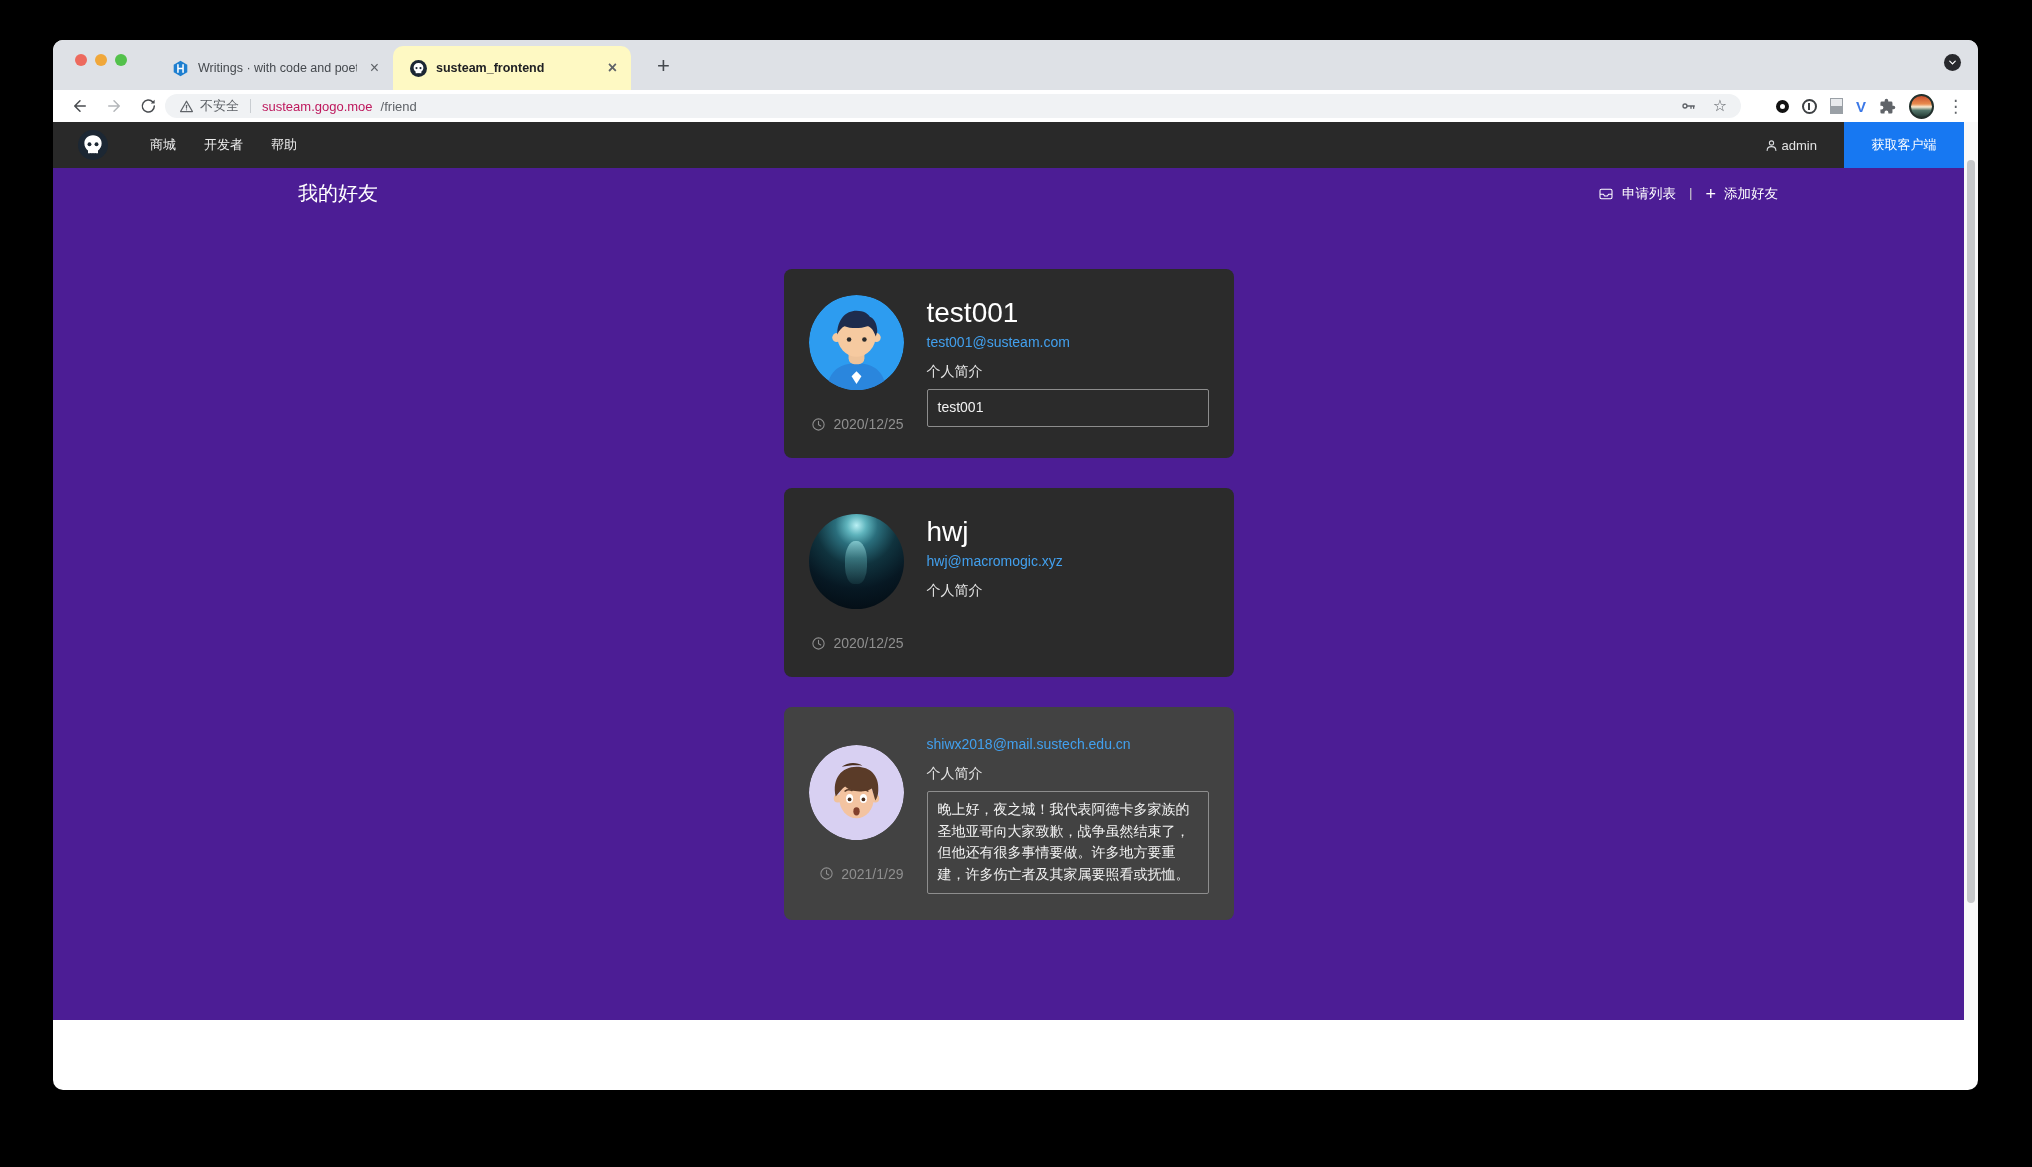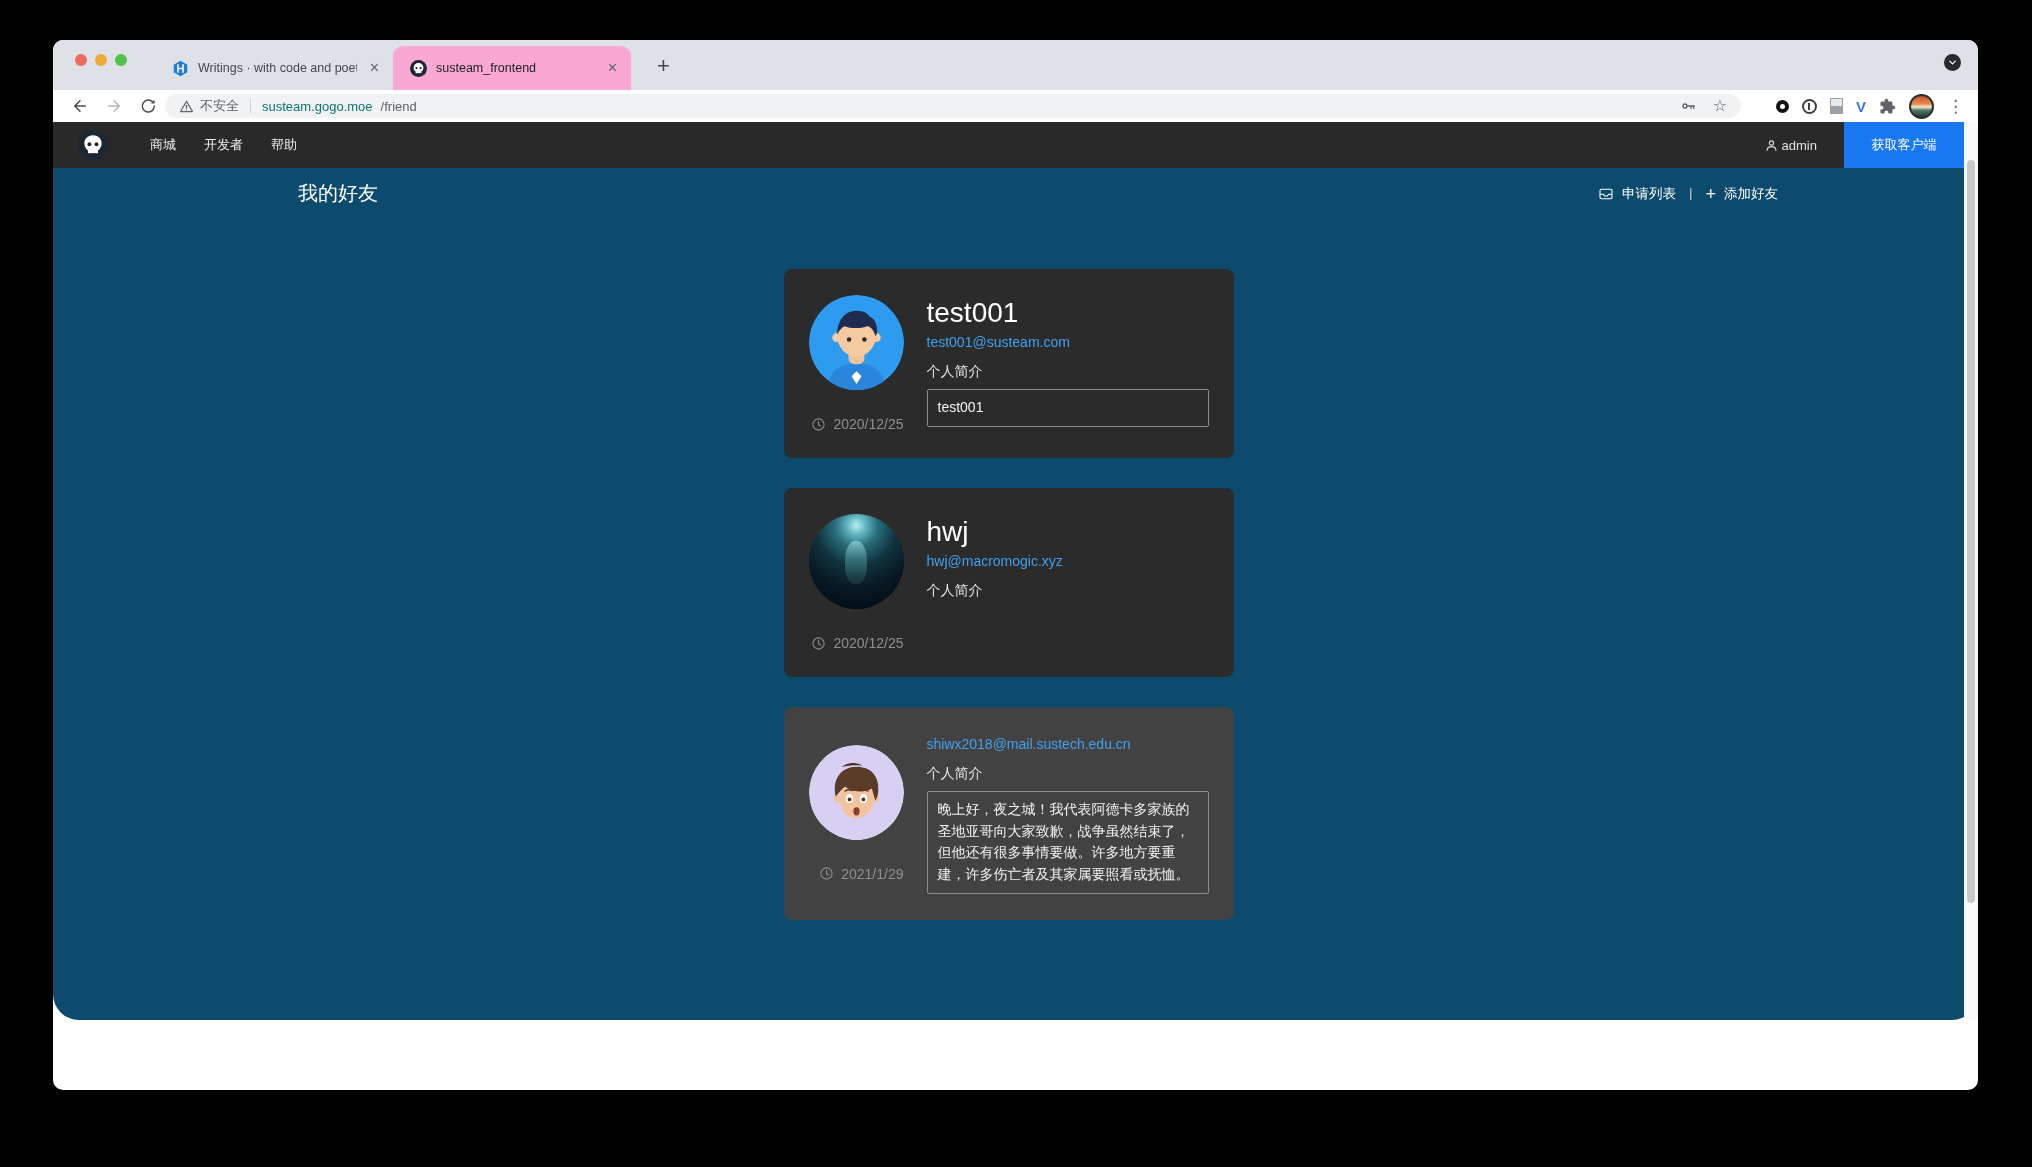--- a/index.html
+++ b/index.html
@@ -8,51 +8,51 @@
   .window{position:absolute;left:53px;top:40px;width:1925px;height:1050px;border-radius:10px;
     overflow:hidden;background:#fff;box-shadow:0 25px 70px rgba(0,0,0,.85);}
   
   .tabstrip{position:relative;height:50px;background:#dee1e6;}
   .lights{position:absolute;left:22px;top:14px;display:flex;gap:8px;}
   .light{width:12px;height:12px;border-radius:50%;}
   .light.red{background:#ed6a5e;}.light.yellow{background:#f0a73a;}.light.green{background:#53c14b;}
   .tabs{position:absolute;left:102px;top:6px;height:44px;display:flex;}
   .tab{width:238px;display:flex;align-items:center;gap:9px;padding:0 10px 0 17px;
     font-size:12.5px;color:#45494e;}
-  .tab.active{background:#f9a8d4;border-radius:10px 10px 0 0;color:#202124;}
+  .tab.active{background:#fef9c3;border-radius:10px 10px 0 0;color:#202124;font-weight:bold;}
   .tab .t-title{flex:1;white-space:nowrap;overflow:hidden;}
   .tab .t-close{font-size:16px;color:#5f6368;line-height:1;padding:0 4px;}
   .favicon{width:17px;height:17px;flex:none;display:block;}
   .newtab{position:absolute;left:600px;top:11px;font-size:22px;color:#45494e;line-height:1;padding:4px;}
   .tabsearch{position:absolute;right:17px;top:14px;width:17px;height:17px;border-radius:50%;
     background:#28292d;display:flex;align-items:center;justify-content:center;}
   
   .toolbar{position:relative;height:32px;background:#fff;}
   .navbtn{position:absolute;top:7px;width:18px;height:18px;}
   .b-back{left:18px;}.b-fwd{left:52px;}.b-reload{left:86px;}
   .urlpill{position:absolute;left:112px;top:4px;width:1576px;height:24px;background:#f0f2f4;
     border-radius:13px;display:flex;align-items:center;padding:0 14px;font-size:13px;color:#5f6368;}
   .sec-label{margin-left:6px;}
   .pill-div{width:1px;height:14px;background:#c9cdd1;margin:0 11px;}
-  .host{color:#0f766e;}
+  .host{color:#be185d;}
   .path{color:#5f6368;margin-left:8px;}
   .pill-right{margin-left:auto;display:flex;align-items:center;gap:16px;}
   .star{font-size:16px;color:#5f6368;line-height:1;}
   .extras{position:absolute;right:14px;top:0;height:32px;display:flex;align-items:center;gap:13px;}
   .ring{width:13px;height:13px;border:4px solid #121212;border-radius:50%;}
   .info-c{width:15px;height:15px;border:2px solid #3d4043;border-radius:50%;position:relative;}
   .info-c::after{content:"";position:absolute;left:4.5px;top:2px;width:2px;height:7px;background:#3d4043;}
   .page-ic{width:13px;height:16px;background:#e8eaed;border:1px solid #9aa0a6;position:relative;}
   .page-ic::after{content:"";position:absolute;left:0;bottom:0;width:100%;height:7px;background:#9aa0a6;}
   .vim{font-size:15px;font-weight:700;color:#3b78e7;}
   .prof{width:25px;height:25px;border-radius:50%;border:2px solid #22302c;
     background:linear-gradient(180deg,#c8502e 0%,#e98c4f 38%,#f7ead2 52%,#53766a 68%,#233b33 100%);}
   .dots{font-size:17px;color:#5f6368;line-height:1;letter-spacing:0;}
   
-  .webpage{position:relative;height:898px;background:#0c4a6e;border-radius:26px;}
+  .webpage{position:relative;height:898px;background:#4c1d95;}
   .pg-scrollbar{position:absolute;right:0;top:0;width:14px;height:100%;background:#f9f9f9;}
   .pg-thumb{position:absolute;left:3px;top:38px;width:8px;height:743px;background:#c6c8ca;border-radius:4px;}
   .sitebar{height:46px;background:#292929;display:flex;align-items:center;padding-left:25px;margin-right:14px;}
   .logo{width:30px;height:30px;flex:none;}
   .sitelinks{display:flex;gap:28px;margin-left:42px;font-size:13px;color:#ededed;}
   .sitelinks span{cursor:default;}
   .site-user{margin-left:auto;display:flex;align-items:center;gap:3px;color:#e3e3e3;font-size:13px;}
   .cta{width:120px;height:46px;margin-left:27px;background:#1778f2;color:#fff;font-size:13px;
     display:flex;align-items:center;justify-content:center;border:none;}
   .content{position:relative;height:922px;margin-right:14px;overflow:hidden;}

